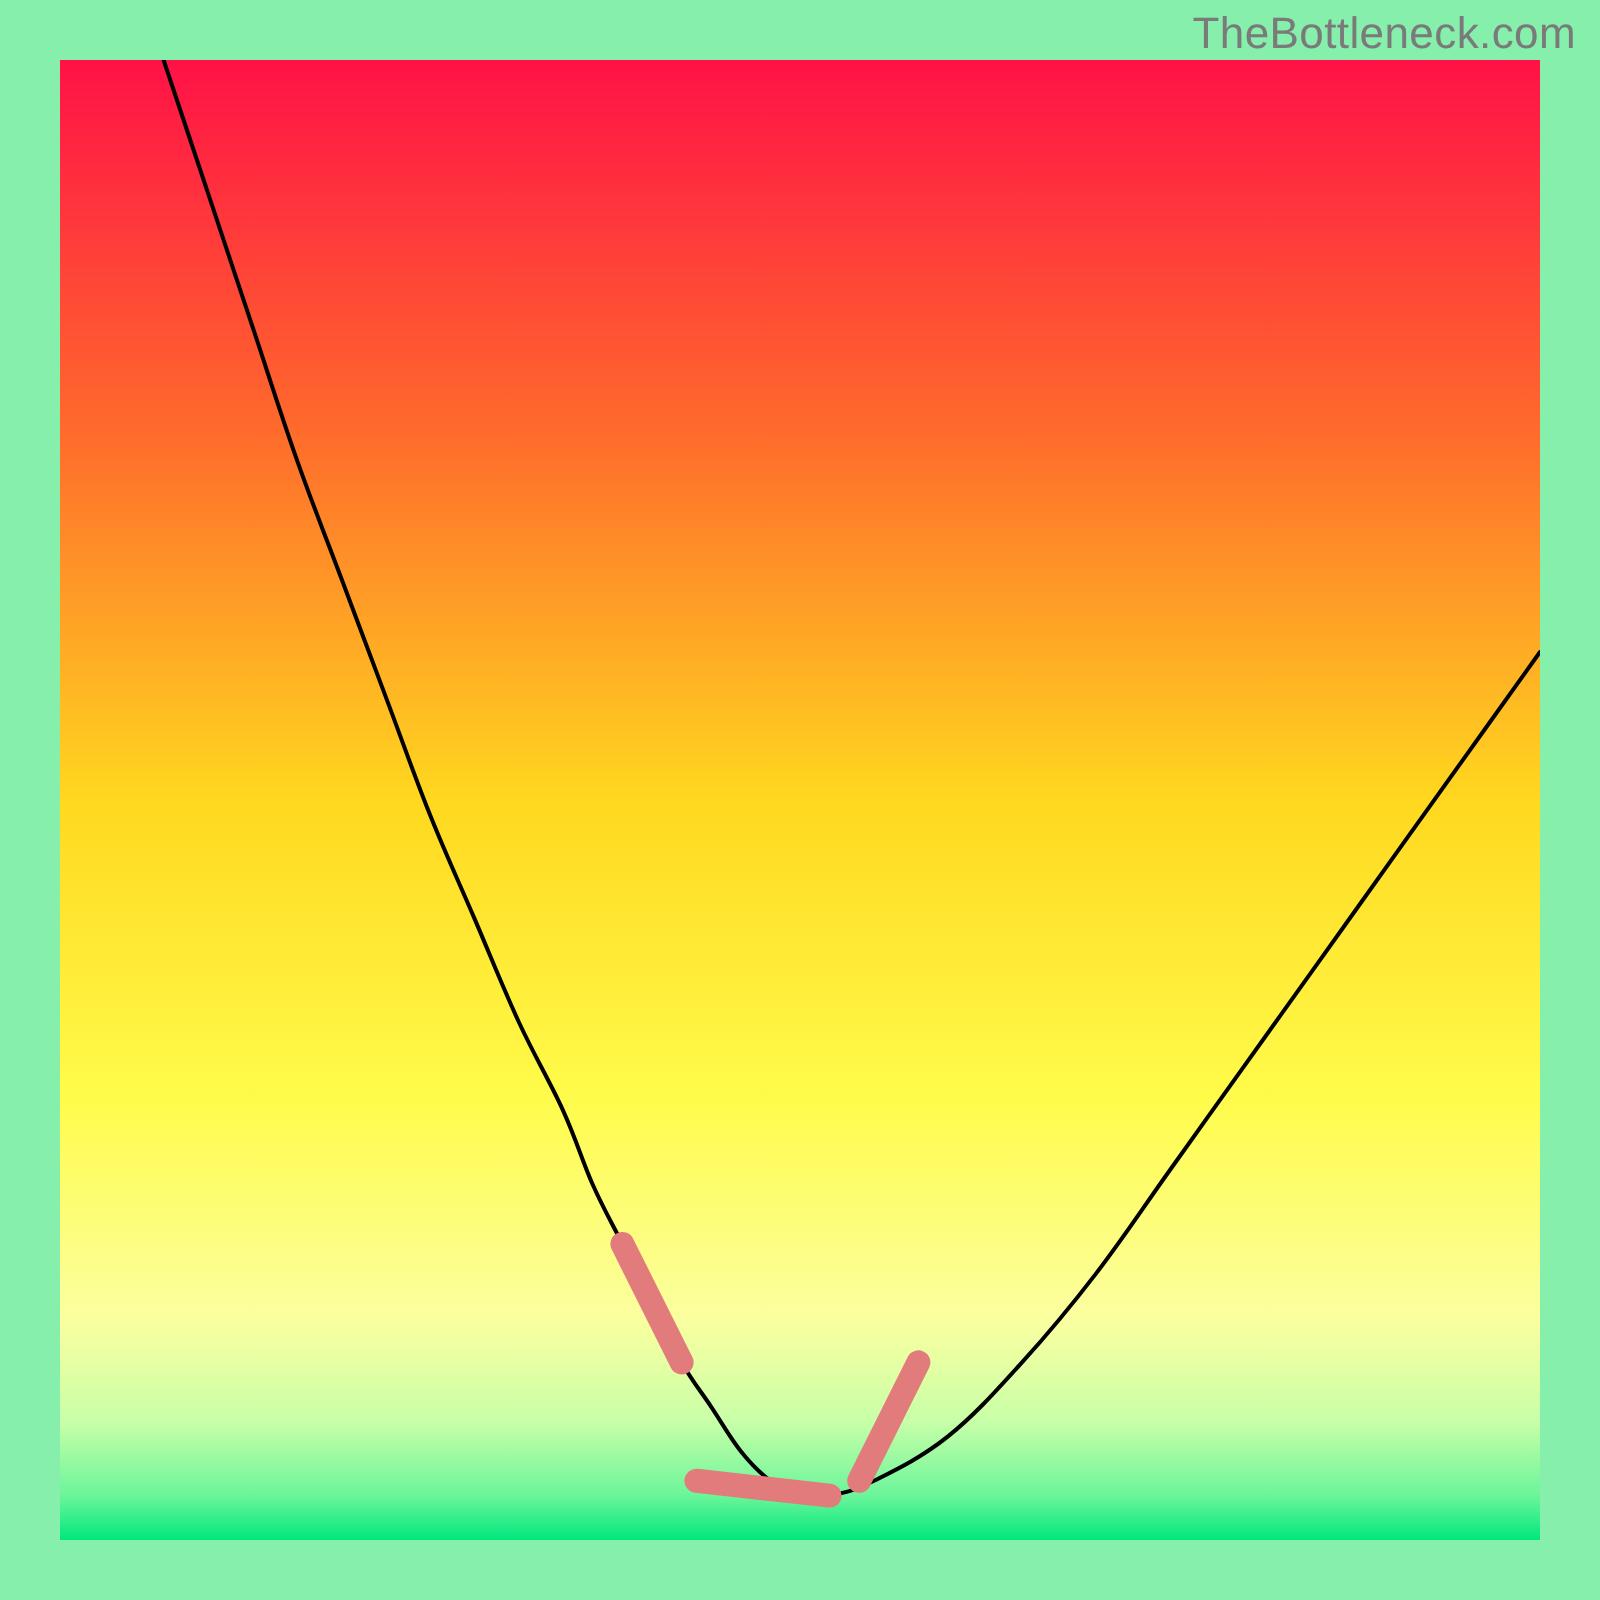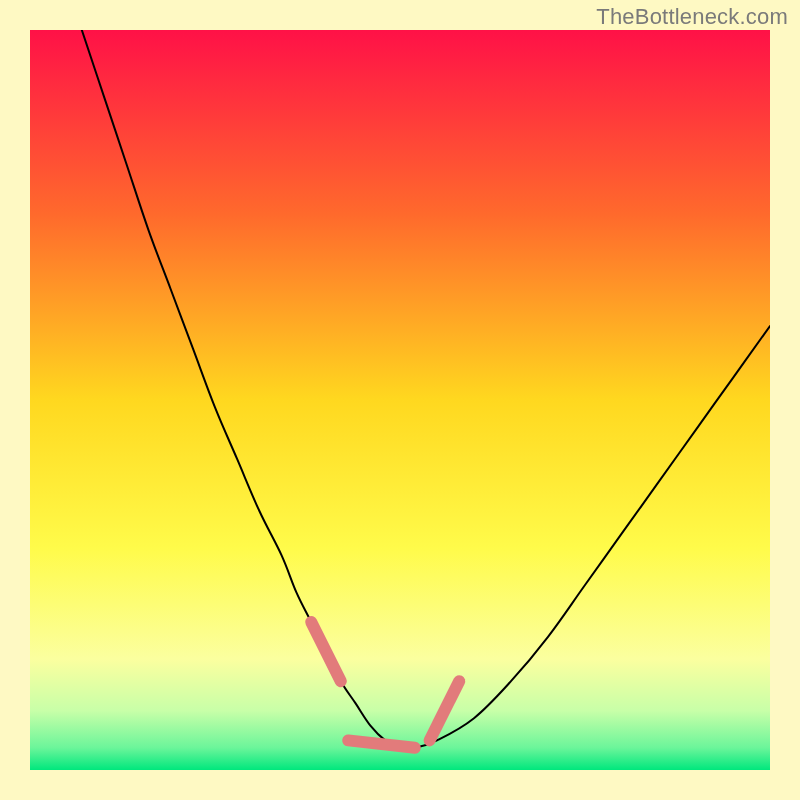--- a/index.html
+++ b/index.html
@@ -8,21 +8,21 @@
     width: 800px;
     height: 800px;
     background: #000;
     overflow: hidden;
     font-family: Arial, Helvetica, sans-serif;
   }
   .stage {
     position: relative;
     width: 800px;
     height: 800px;
-    background: #fef9c3;
+    background: #86efac;
   }
   .watermark {
     position: absolute;
     top: 4px;
     right: 12px;
     color: #7a7a7a;
     font-size: 22px;
     font-weight: 500;
     letter-spacing: 0.2px;
     z-index: 10;

